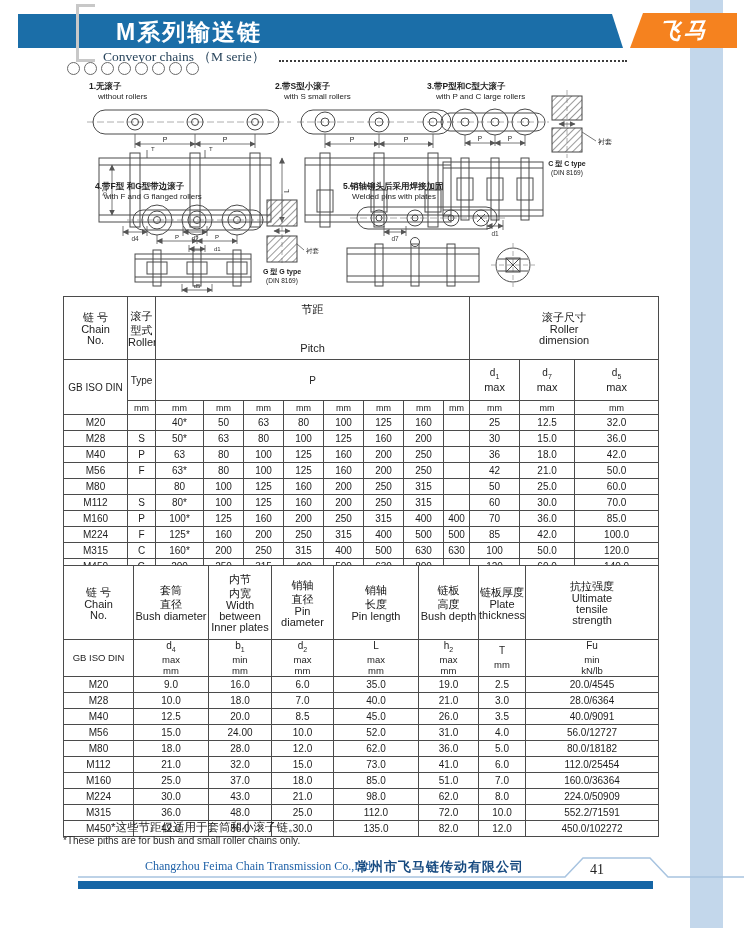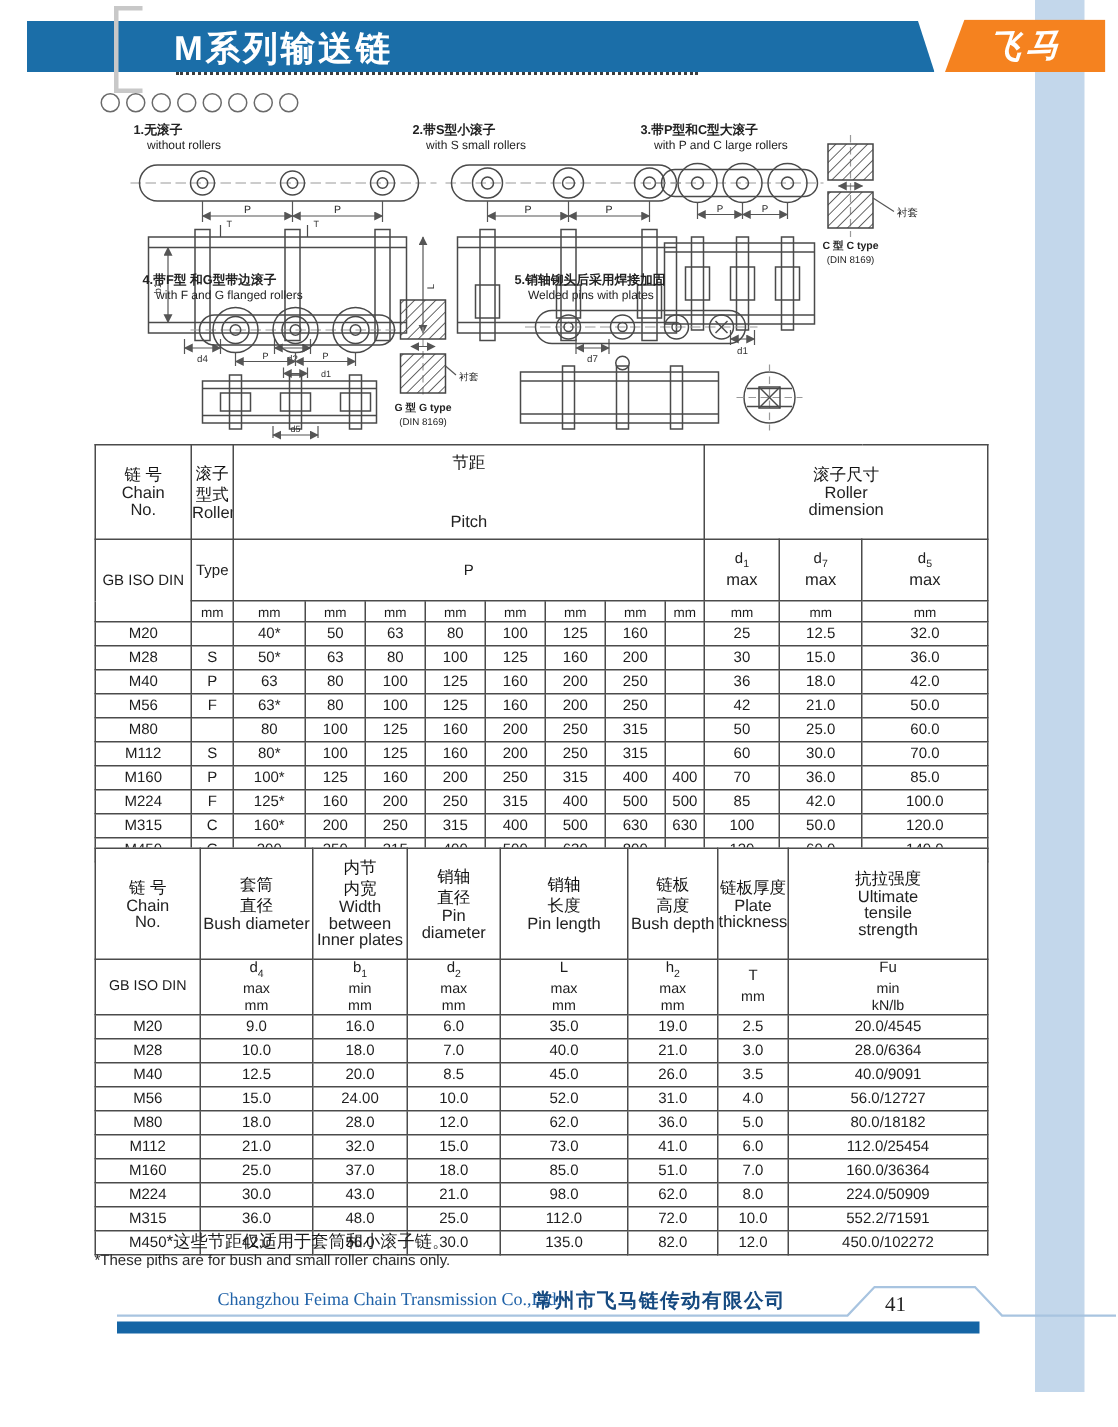--- a/index.html
+++ b/index.html
@@ -55,20 +55,21 @@
 
 <div class="abs" id="right-strip"></div>
 
 <div class="abs" id="title-bar"></div>
 <div class="abs" id="title-bracket"></div>
 <div class="abs" id="page-title">M系列输送链</div>
 <div class="abs" id="brand-logo">
   <span id="logo-text">飞马</span>
 </div>
 <div class="abs" id="subtitle-row">
+  <span id="subtitle">Conveyor chains （M serie）</span>
   <span id="dotted-leader"></span>
 </div>
 <div class="abs" id="circle-row">
   <span class="deco-circle"></span>
   <span class="deco-circle"></span>
   <span class="deco-circle"></span>
   <span class="deco-circle"></span>
   <span class="deco-circle"></span>
   <span class="deco-circle"></span>
   <span class="deco-circle"></span>

